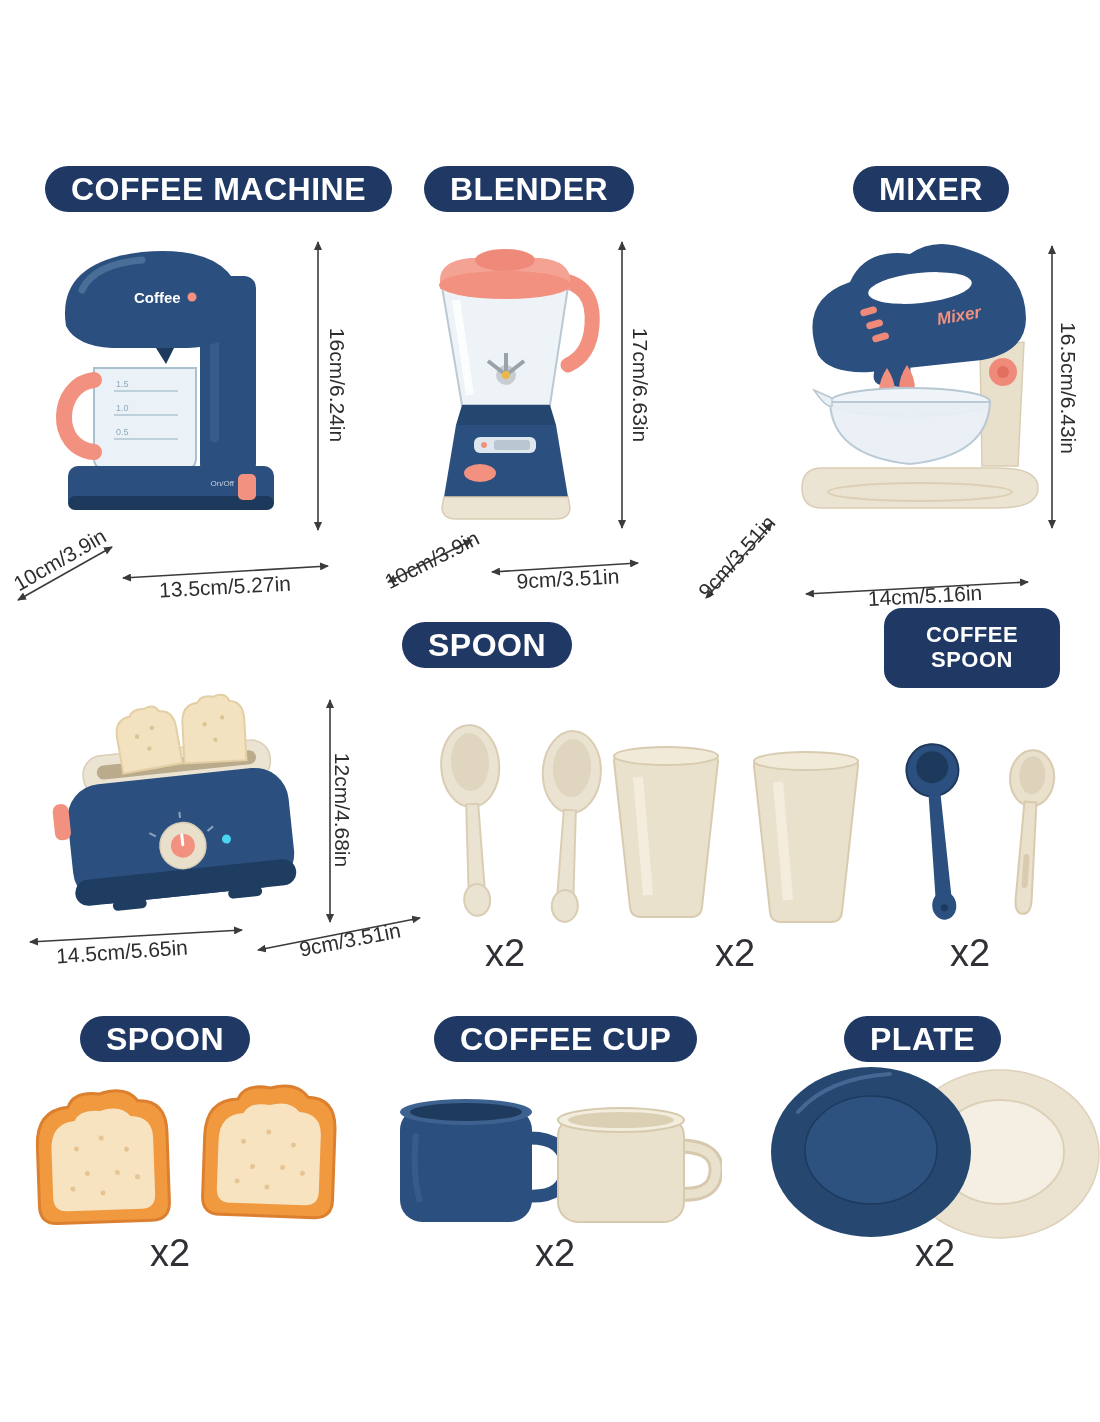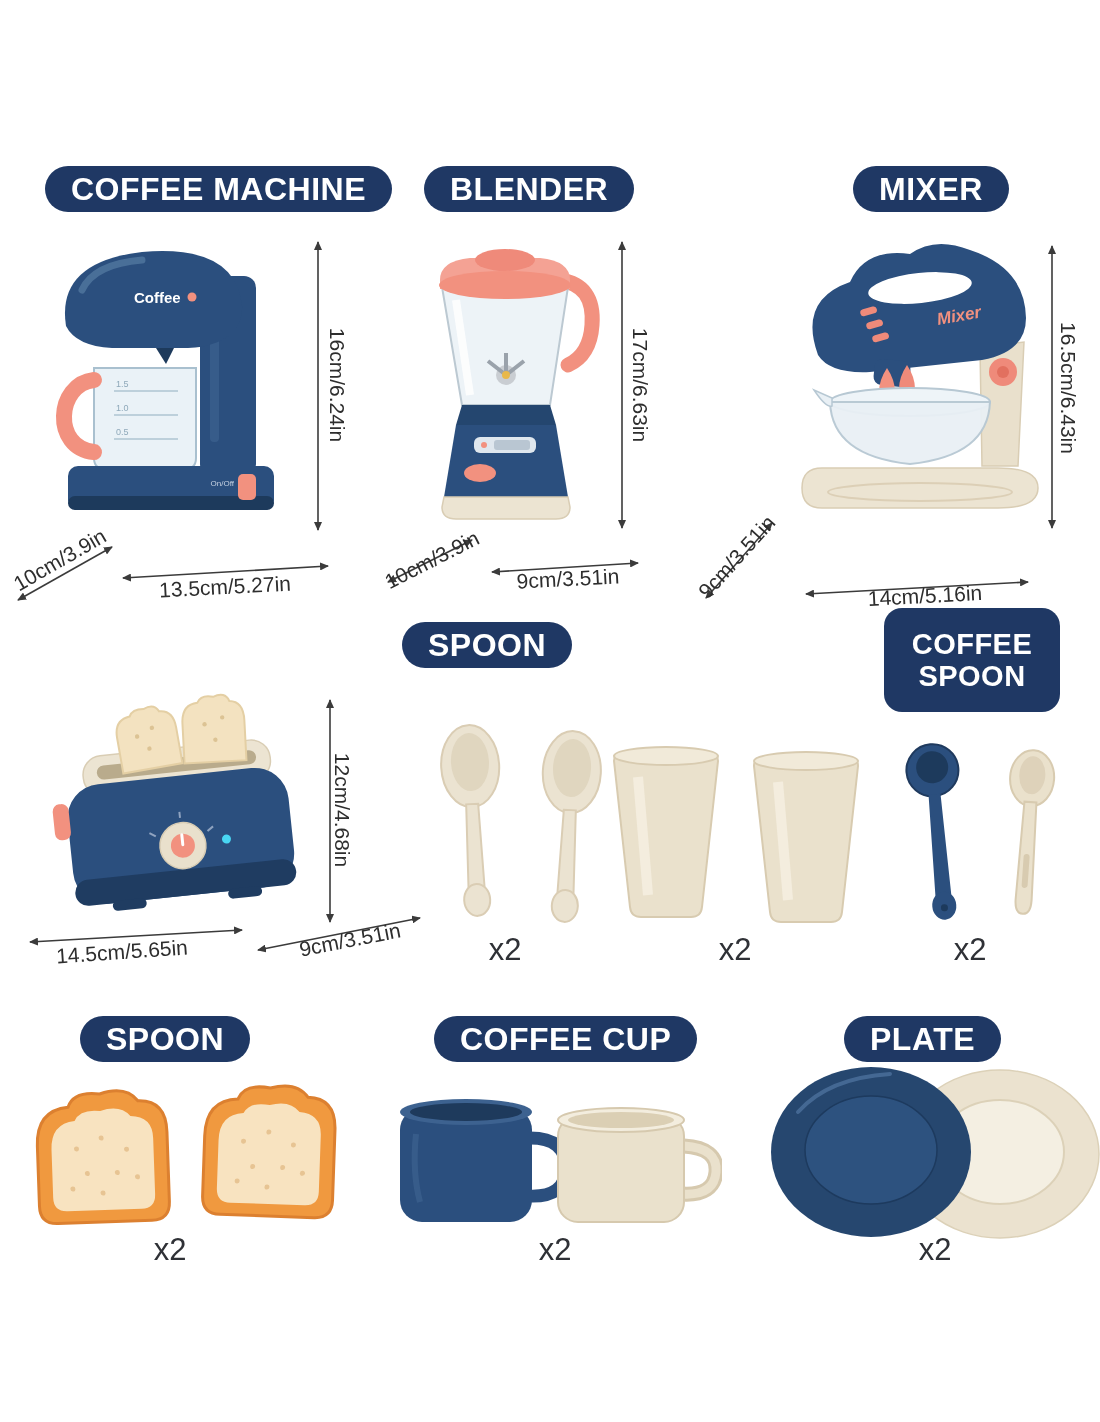--- a/index.html
+++ b/index.html
@@ -2,23 +2,23 @@
 <html><head>
 <meta charset="utf-8">
 <style>
   html,body{margin:0;padding:0;background:#fff;}
   .canvas{position:relative;width:1100px;height:1422px;background:#ffffff;
           font-family:"Liberation Sans",sans-serif;overflow:hidden;}
   .pill{position:absolute;background:#1f3864;color:#fff;font-weight:bold;
         font-size:32px;letter-spacing:.5px;height:46px;border-radius:23px;
         padding:0 26px;display:flex;align-items:center;justify-content:center;
         white-space:nowrap;}
-  .pill.two-line{width:156px;height:72px;border-radius:18px;padding:16px 10px;
-        font-size:29px;line-height:1.12;text-align:center;white-space:normal;}
-  .qty{position:absolute;width:120px;text-align:center;font-size:31px;
+  .pill.two-line{width:156px;height:72px;border-radius:18px;padding:4px 10px;
+        font-size:22px;line-height:1.12;text-align:center;white-space:normal;}
+  .qty{position:absolute;width:120px;text-align:center;font-size:38px;
        color:#2f3136;font-weight:500;}
   .dim{position:absolute;font-size:21px;color:#2e2e2e;text-align:center;
        white-space:nowrap;font-weight:500;}
   .art{position:absolute;}
   .dimlayer{position:absolute;left:0;top:0;pointer-events:none;}
 </style>
 </head>
 <body>
 
 <div class="canvas">

